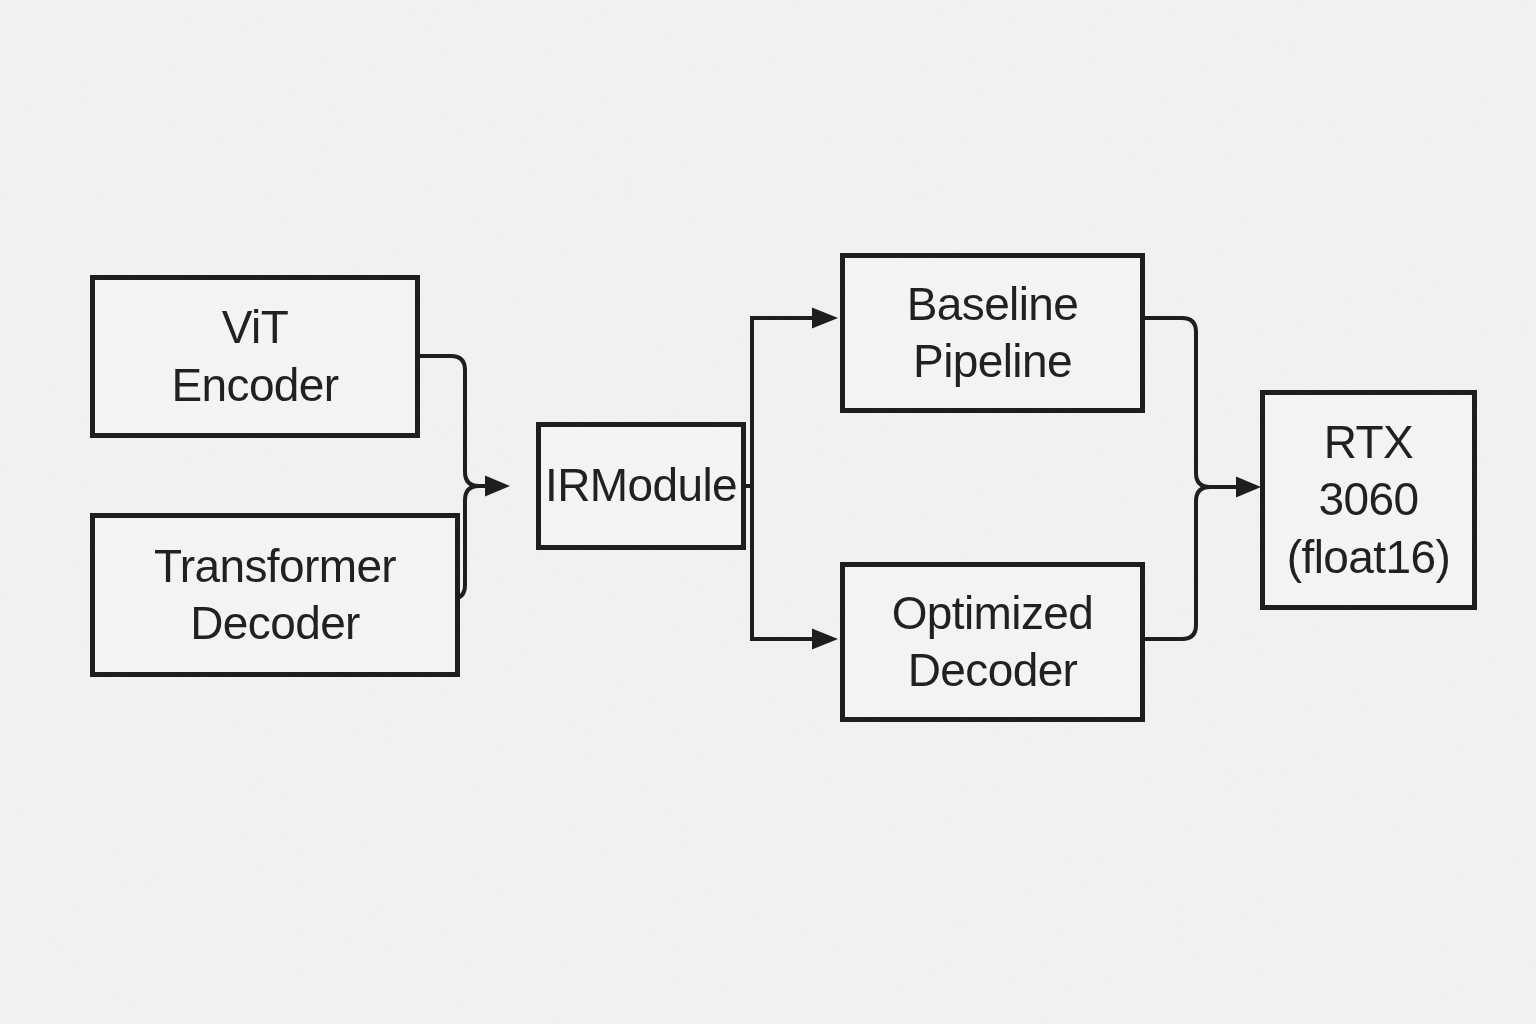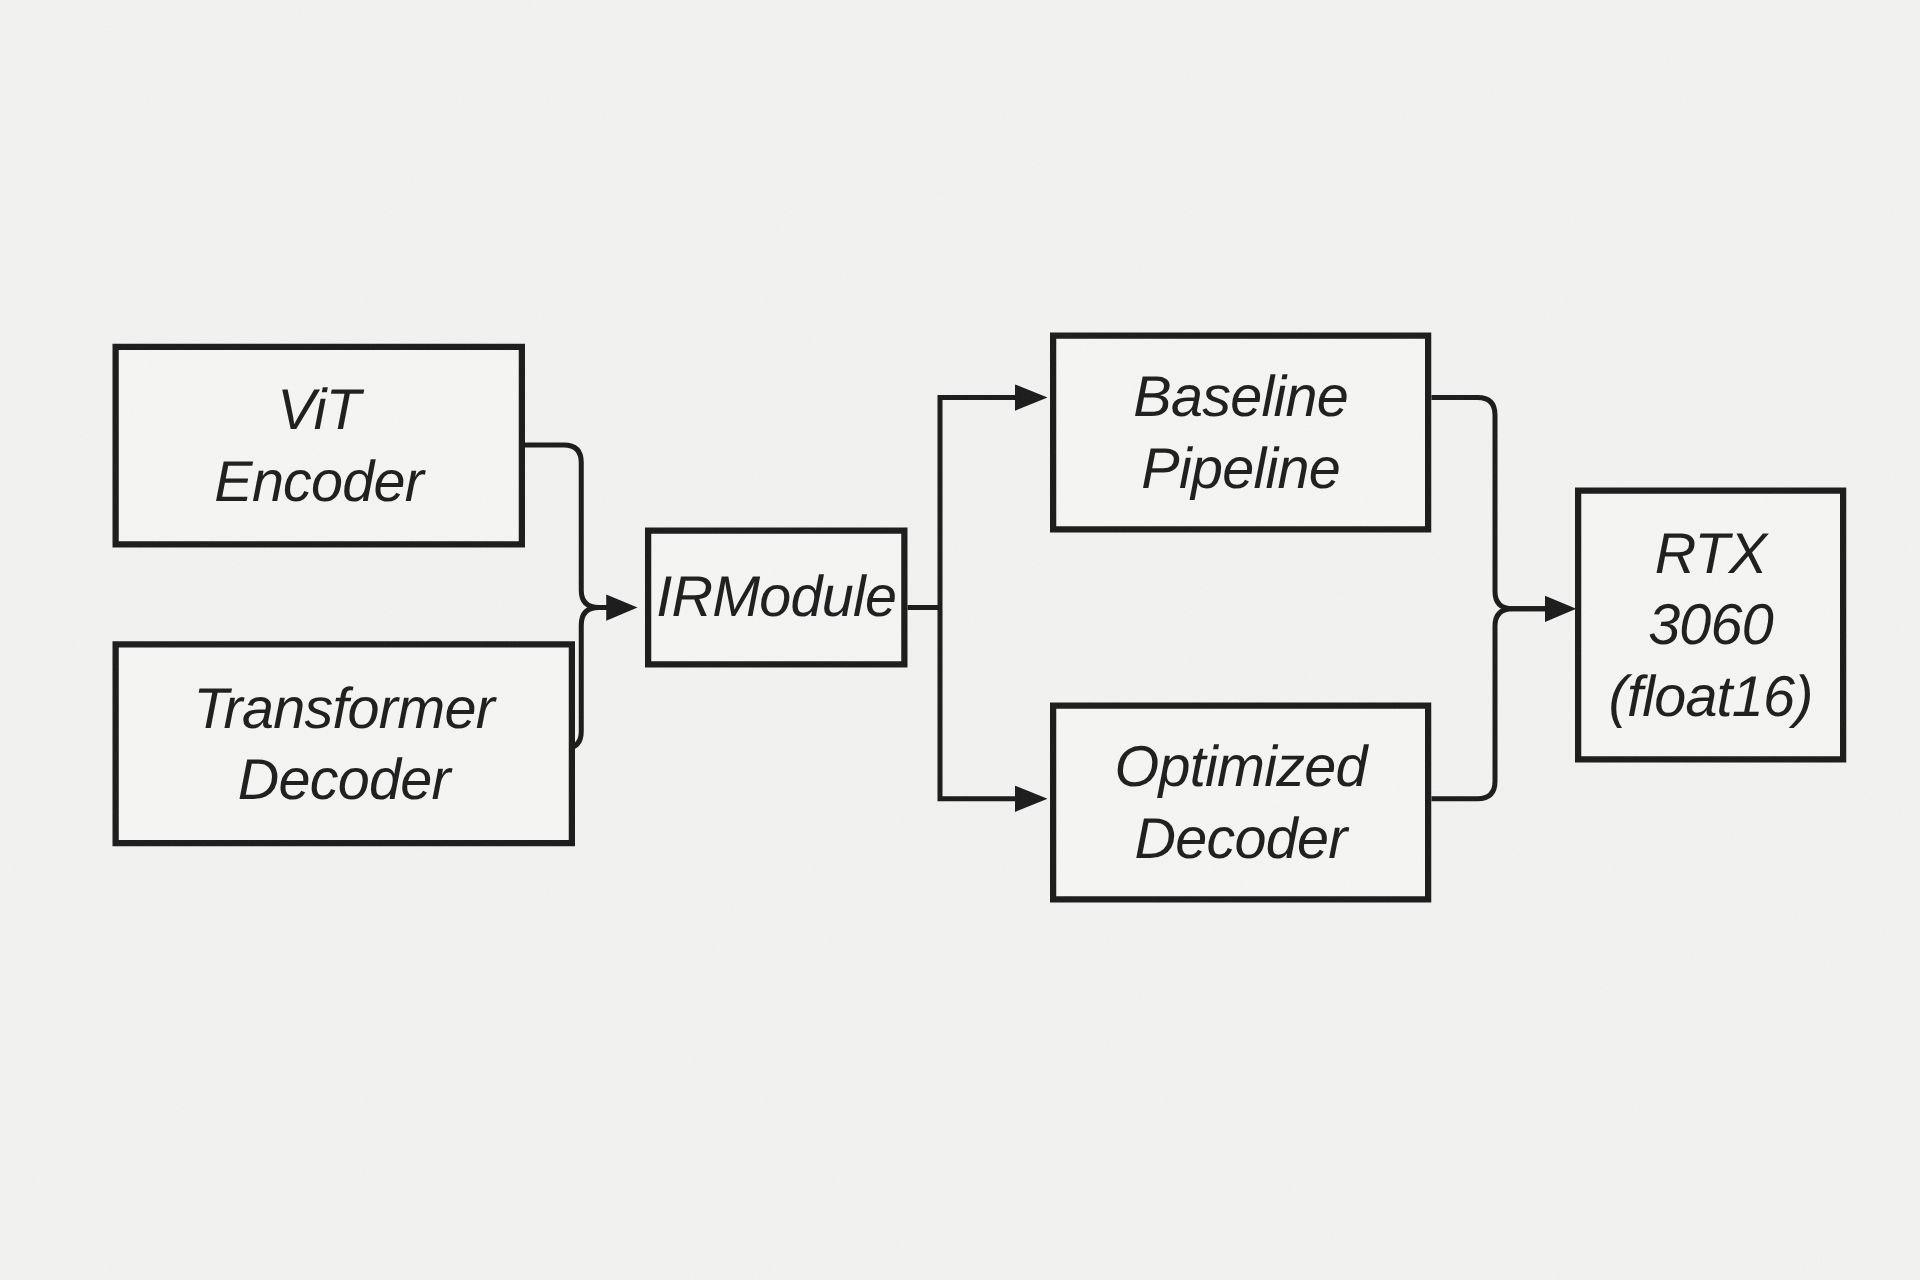--- a/index.html
+++ b/index.html
@@ -40,26 +40,25 @@
     align-items: center;
     justify-content: center;
     text-align: center;
     color: #1d1d1d;
     font-size: 46px;
     line-height: 1.25;
     letter-spacing: -0.6px;
   }
   .node .label {
     white-space: pre-line;
-    font-style: italic;
   }
   .node-vit-encoder        { left: 90px;   top: 275px; width: 330px; height: 163px; }
   .node-transformer-decoder{ left: 90px;   top: 513px; width: 370px; height: 164px; }
-  .node-irmodule           { left: 516px;  top: 422px; width: 210px; height: 112px; align-items: center; }
-  .node-baseline-pipeline  { left: 840px;  top: 266px; width: 305px; height: 160px; }
+  .node-irmodule           { left: 536px;  top: 422px; width: 210px; height: 128px; align-items: center; }
+  .node-baseline-pipeline  { left: 840px;  top: 253px; width: 305px; height: 160px; }
   .node-optimized-pipeline { left: 840px;  top: 562px; width: 305px; height: 160px; }
   .node-rtx-3060           { left: 1260px; top: 390px; width: 217px; height: 220px; text-align: center; }
   .grain-layer {
     pointer-events: none;
     opacity: 0.05;
   }
 </style>
 </head>
 <body>
 

